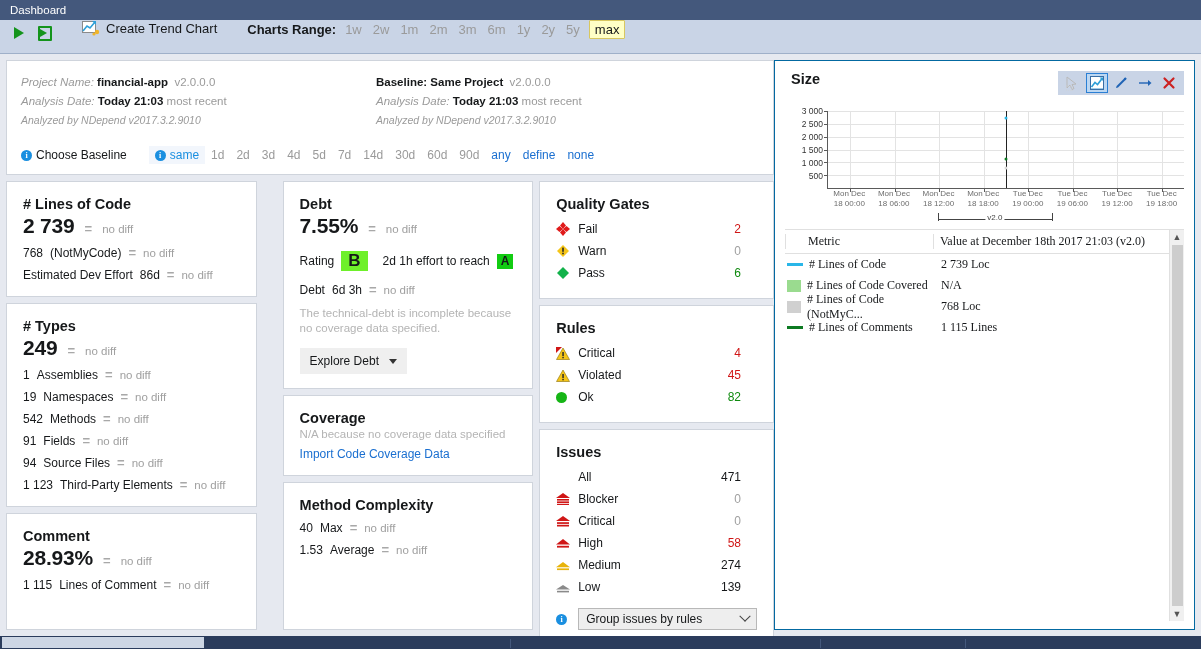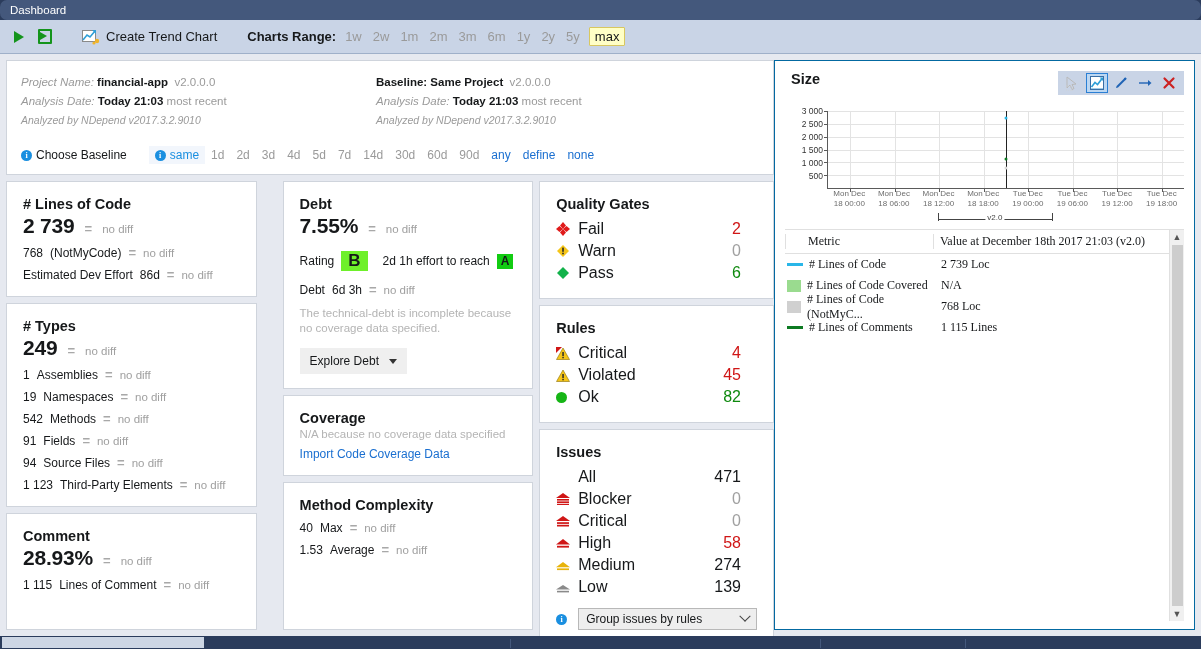--- a/index.html
+++ b/index.html
@@ -11,31 +11,30 @@
     background:#2b3c5c;
     overflow:hidden;
   }
   .app { position:relative; width:1201px; height:649px; background:#2b3c5c; }
 
   
   .titlebar {
     height:20px; background:#44587c; color:#ffffff;
     display:flex; align-items:center; padding-left:8px;
     font-size:11.5px;
-    border-radius:7px;
   }
   .titlebar .tab {
     background:#44587c; color:#fff; padding:2px 10px 3px 2px;
   }
 
   
   .toolbar {
     height:34px; background:#c9d4e6;
     border-bottom:1px solid #9fb0c9;
-    display:flex; align-items:center; gap:0px; padding:0 6px;
+    display:flex; align-items:flex-start; gap:0px; padding:0 6px;
   }
   .tb-btn { width:26px; height:26px; display:flex; align-items:center; justify-content:center; cursor:default; }
   .tb-sep { width:12px; }
   .play-tri {
     width:0;height:0;border-left:10px solid #14941c;
     border-top:6px solid transparent;border-bottom:6px solid transparent;
   }
   .export-ic { position:relative; width:14px; height:15px; }
   .export-ic .body { position:absolute; inset:0; border:2px solid #14941c; border-radius:1px; }
   .export-ic .arrow {
@@ -126,21 +125,21 @@
     cursor:pointer;
   }
   .caret-dn { width:0;height:0;border-left:4px solid transparent;border-right:4px solid transparent;border-top:5px solid #333; }
 
   
   .cov-sub { color:#b4b4b4; font-size:11.5px; margin-top:1px; }
   .cov-link { color:#1a6fd0; font-size:12px; margin-top:7px; display:block; cursor:pointer;}
 
   
   .glist { margin-top:6px; }
-  .grow { display:flex; align-items:center; height:22px; font-size:16px; color:#16181a; }
+  .grow { display:flex; align-items:center; height:22px; font-size:12px; color:#16181a; }
   .gicon { width:22px; display:flex; align-items:center; justify-content:flex-start; }
   .glabel { flex:1; }
   .gval { width:46px; text-align:right; padding-right:16px; }
   .v-red { color:#d01616; }
   .v-grey { color:#a0a0a0; }
   .v-green { color:#0f8a0f; }
   .v-dark { color:#16181a; }
   .circle { width:11px;height:11px;border-radius:50%; }
 
   .sel-row { display:flex; align-items:center; gap:7px; margin-top:10px; }

